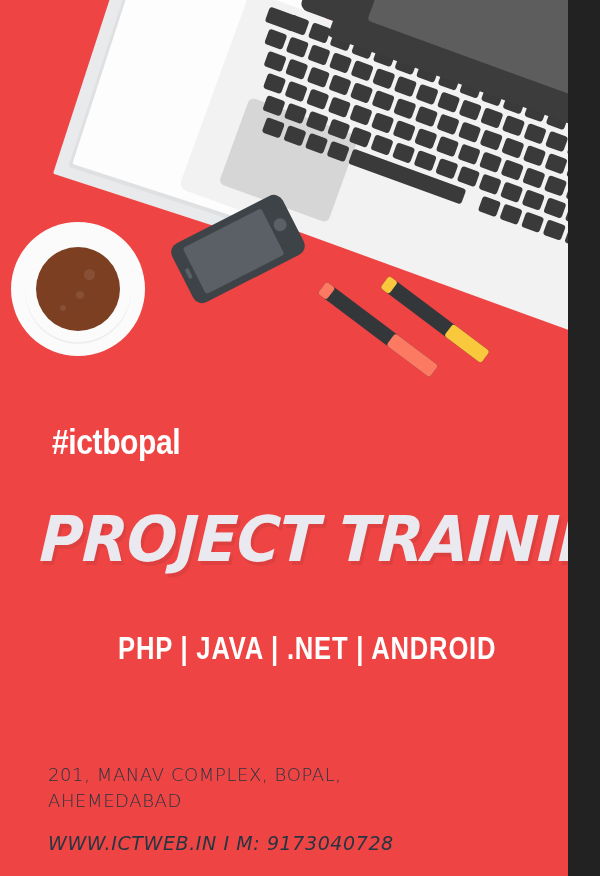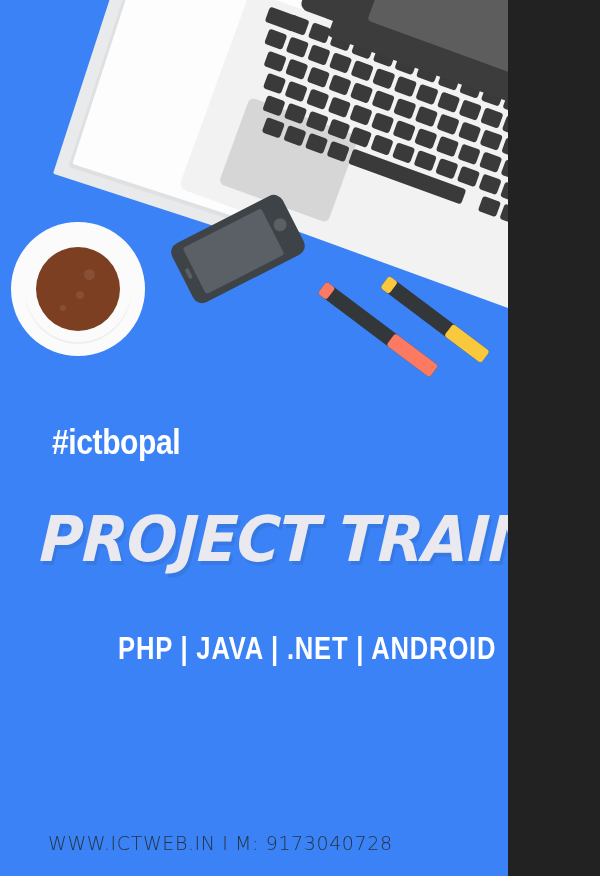--- a/index.html
+++ b/index.html
@@ -1,19 +1,19 @@
 <!DOCTYPE html>
 <html><head>
 <meta charset="utf-8">
 <style>
   html,body{margin:0;padding:0;background:#222;}
   .poster{
     position:relative;
-    width:508px;height:876px;
-    background:#3b82f6;
+    width:568px;height:876px;
+    background:#ef4444;
     overflow:hidden;
     font-family:"Liberation Sans", sans-serif;
   }
 
   
   .scene{
     position:absolute;left:0;top:0;width:600px;height:440px;
     overflow:hidden;
   }
 
@@ -148,21 +148,21 @@
   }
   .contact{
     position:absolute;left:48px;
     color:#253541;
     font-family:"DejaVu Sans","Liberation Sans",sans-serif;
     font-weight:300;
     white-space:pre-line;
   }
   .c-org{top:716px;font-size:20px;letter-spacing:0.2px;}
   .c-addr{top:762px;font-size:18px;letter-spacing:0.6px;line-height:26px;}
-  .c-web{top:832px;font-size:19px;letter-spacing:0.6px;}
+  .c-web{top:832px;font-size:19px;letter-spacing:0.6px;font-style:italic;}
 </style>
 </head>
 <body>
 
 <div class="poster">
 
   <div class="scene">
 
     <div class="paper-back"></div>
     <div class="paper-front"></div>
@@ -294,15 +294,17 @@
       <div class="pen-grip" style="left:80px;width:46px;background:#fac83c;"></div>
       <div class="pen-cap" style="left:0;background:#fac83c;"></div>
     </div>
 
   </div>
 
   <div class="hashtag">#ictbopal</div>
   <div class="headline">PROJECT TRAINING</div>
   <div class="subhead">PHP | JAVA | .NET | ANDROID</div>
 
+  <div class="contact c-addr">201, MANAV COMPLEX, BOPAL,
+AHEMEDABAD</div>
   <div class="contact c-web">WWW.ICTWEB.IN   I M: 9173040728</div>
 
 </div>
 
 </body></html>

